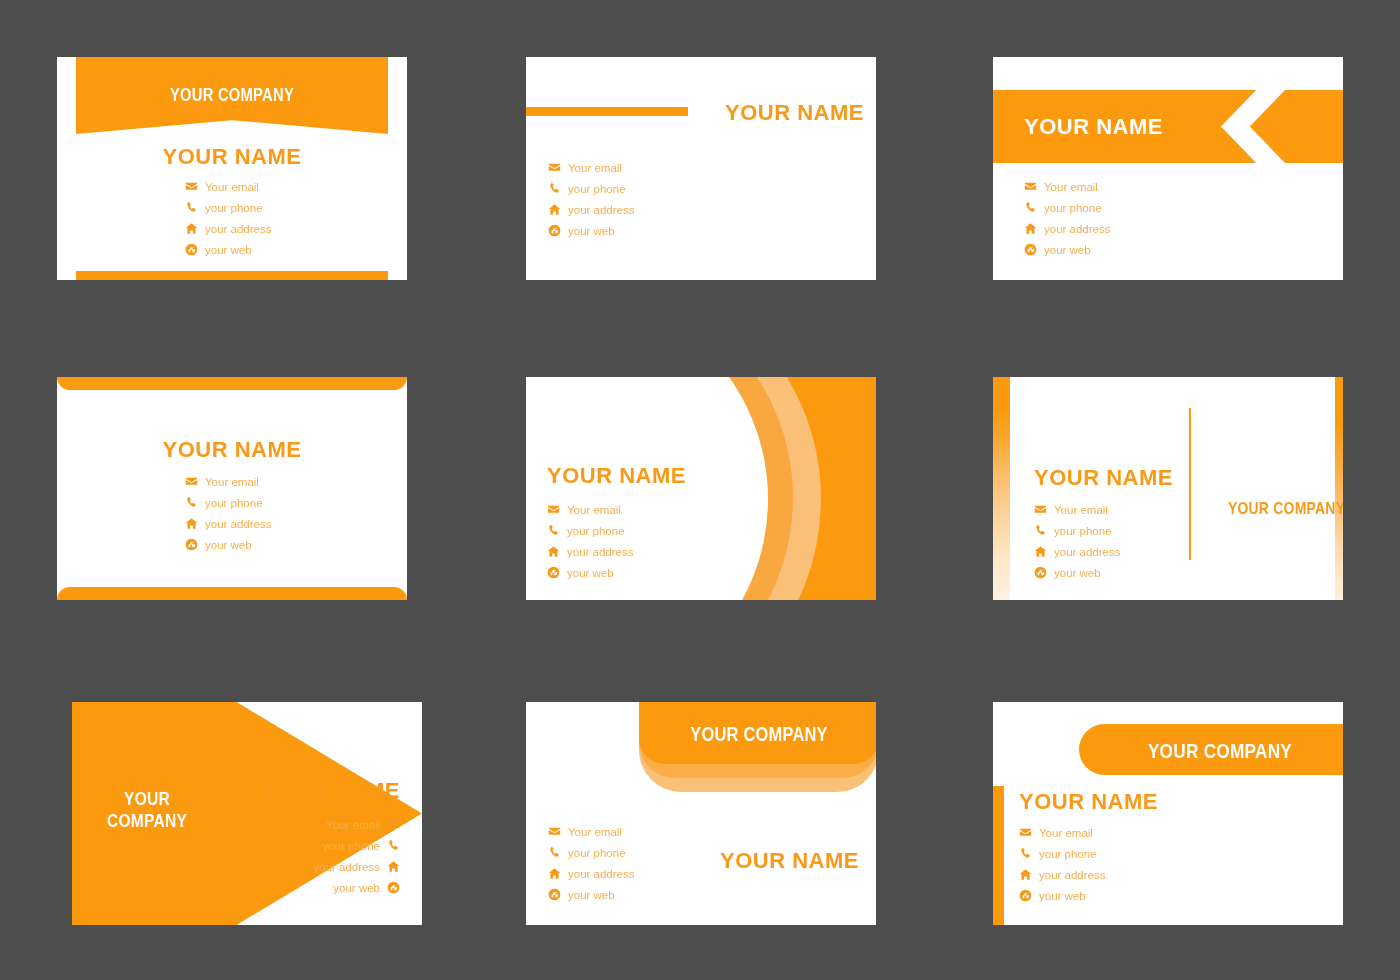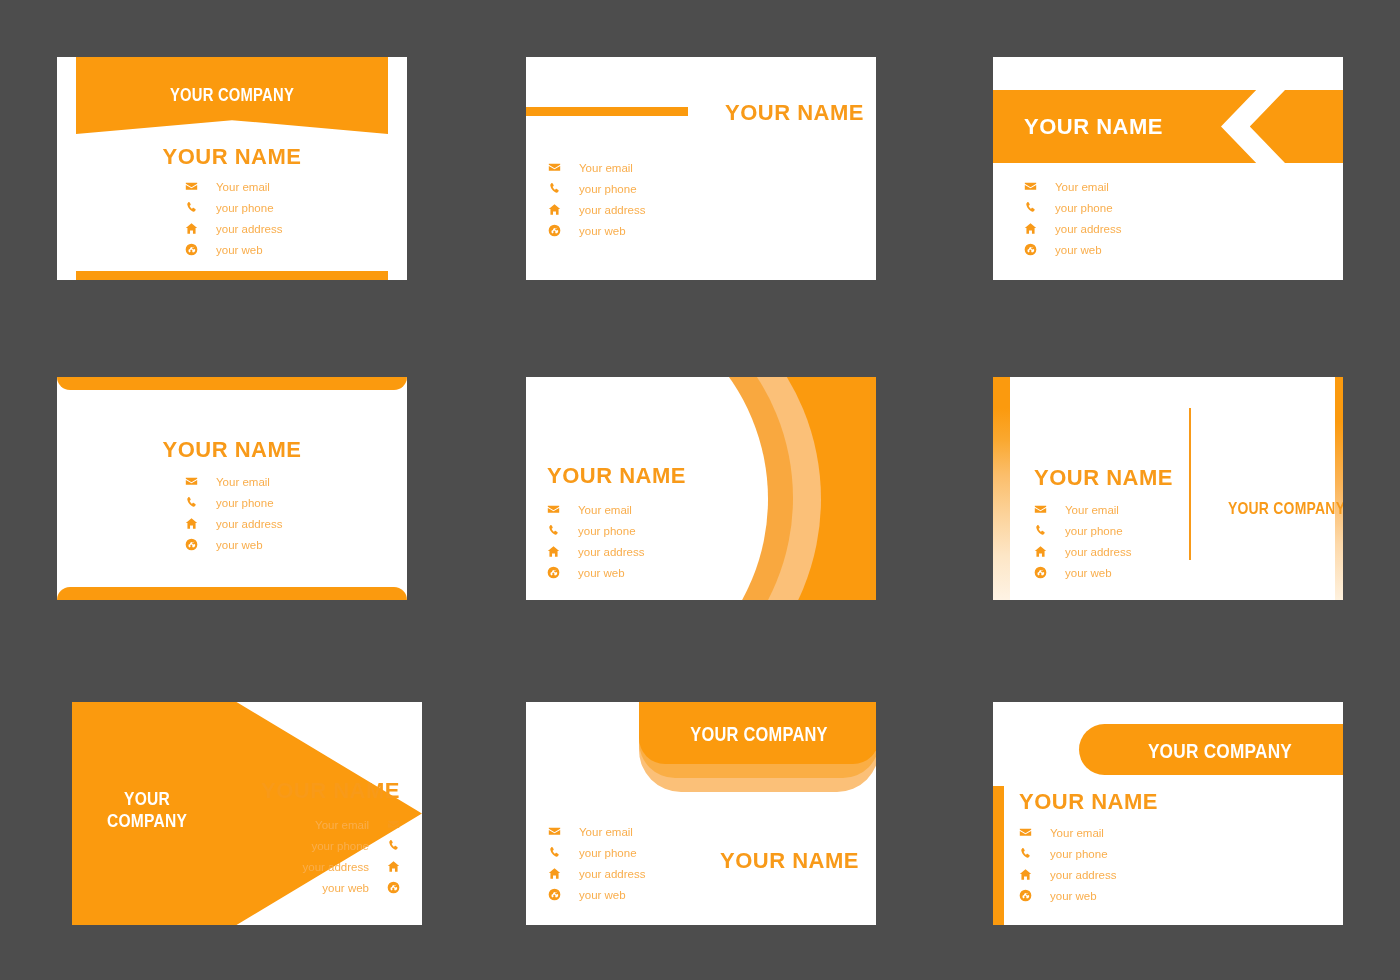--- a/index.html
+++ b/index.html
@@ -44,21 +44,21 @@
     letter-spacing:.3px;
     transform:scaleX(.82);
     transform-origin:center;
     white-space:nowrap;
   }
   .company.orange{color:#F89A19;}
 
   .contact{list-style:none;margin:0;padding:0;}
   .contact li{
     display:flex;align-items:center;
-    gap:18px;
+    gap:7px;
     height:21px;
     color:#F9AE4D;
     font-size:11.5px;
     white-space:nowrap;
   }
   .contact.right li{justify-content:flex-end;}
   .ico{
     width:13px;height:13px;
     display:inline-flex;align-items:center;justify-content:center;
     flex:0 0 13px;

